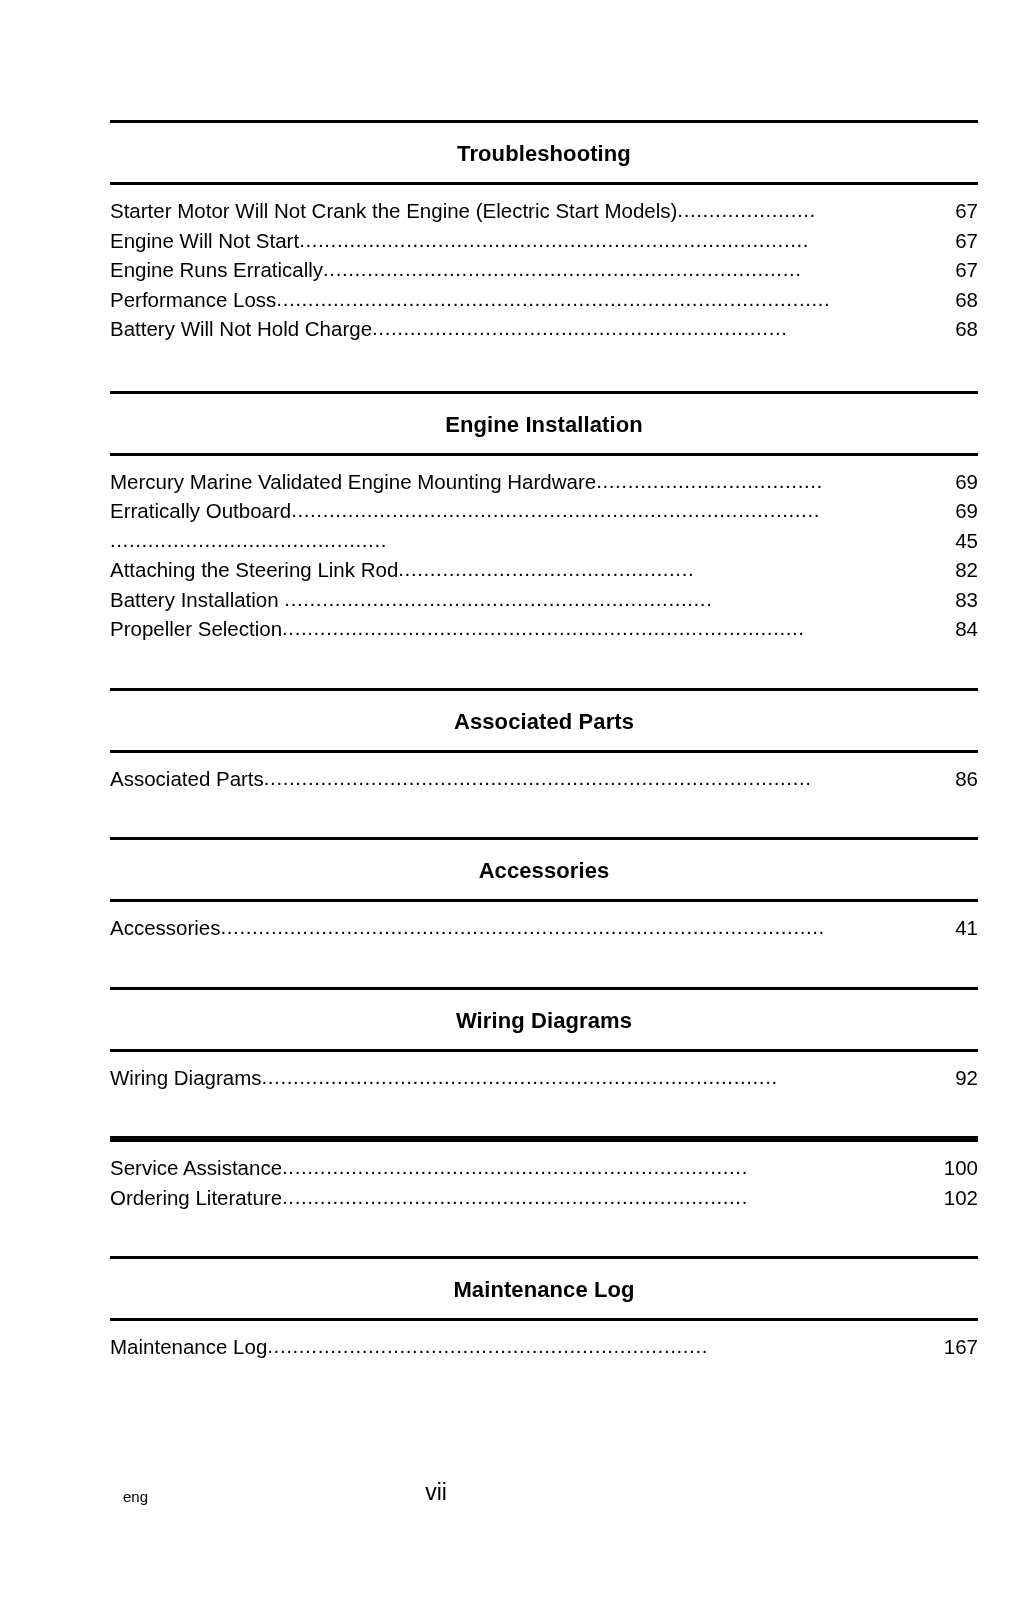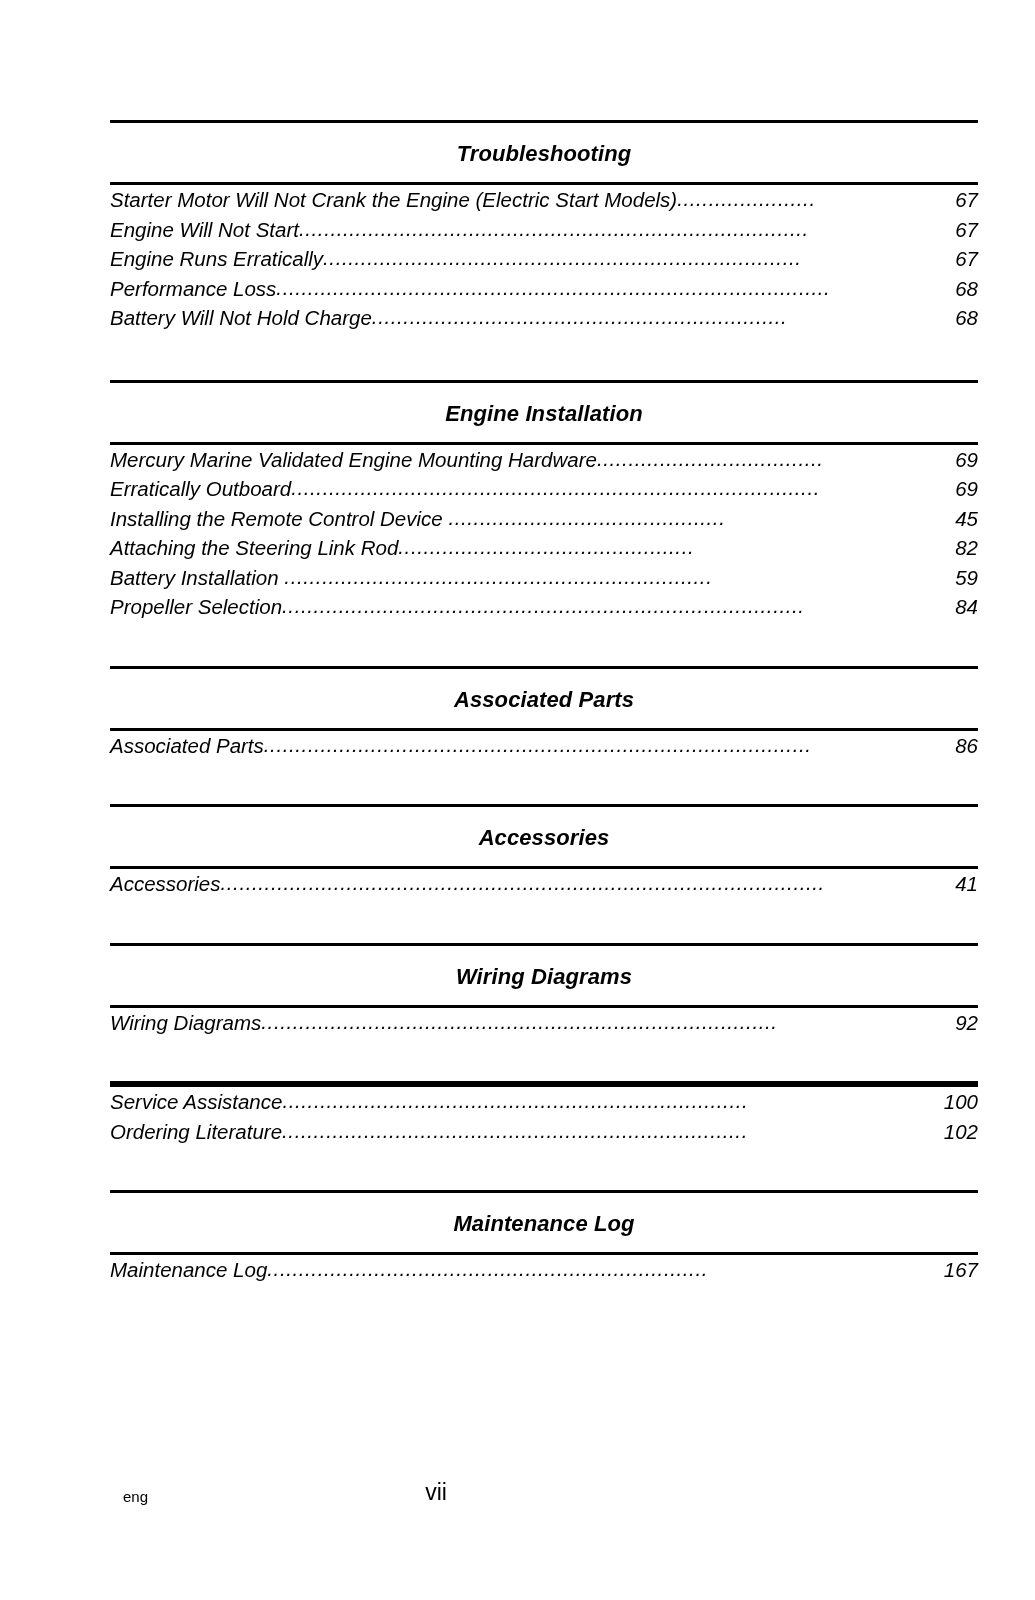--- a/index.html
+++ b/index.html
@@ -21,21 +21,20 @@
     left: 0;
     top: 0;
     width: 1035px;
     height: 1600px;
   }
   .content {
     position: absolute;
     left: 110px;
     top: 120px;
     width: 868px;
-    font-style: italic;
   }
 
   
   .section {
     width: 100%;
   }
   .rule {
     width: 100%;
     height: 3px;
     background: #000000;
@@ -45,20 +44,21 @@
   .section-title {
     text-align: center;
     font-size: 22px;
     font-weight: bold;
     line-height: 1;
     letter-spacing: 0.1px;
     padding: 20px 0 17px 0;
     white-space: nowrap;
   }
   .entries {
+    padding-top: 11px;
   }
 
   
   .entry {
     display: flex;
     align-items: baseline;
     width: 100%;
     font-size: 20.5px;
     line-height: 29.5px;
     white-space: nowrap;
@@ -159,33 +159,32 @@
             <span class="entry-label">Mercury Marine Validated Engine Mounting Hardware</span>
             <span class="entry-leader">....................................</span>
             <span class="entry-page">69</span>
           </div>
           <div class="entry">
             <span class="entry-label">Erratically Outboard</span>
             <span class="entry-leader">....................................................................................</span>
             <span class="entry-page">69</span>
           </div>
           <div class="entry gap">
-            <span class="entry-label">Installing the Remote Control Device</span>
             <span class="entry-leader">............................................</span>
             <span class="entry-page">45</span>
           </div>
           <div class="entry">
             <span class="entry-label">Attaching the Steering Link Rod</span>
             <span class="entry-leader">...............................................</span>
             <span class="entry-page">82</span>
           </div>
           <div class="entry gap">
             <span class="entry-label">Battery Installation</span>
             <span class="entry-leader">....................................................................</span>
-            <span class="entry-page">59</span>
+            <span class="entry-page">83</span>
           </div>
           <div class="entry">
             <span class="entry-label">Propeller Selection</span>
             <span class="entry-leader">...................................................................................</span>
             <span class="entry-page">84</span>
           </div>
         </div>
       </div>
       <div class="gap-block small"></div>
       <div class="section">

